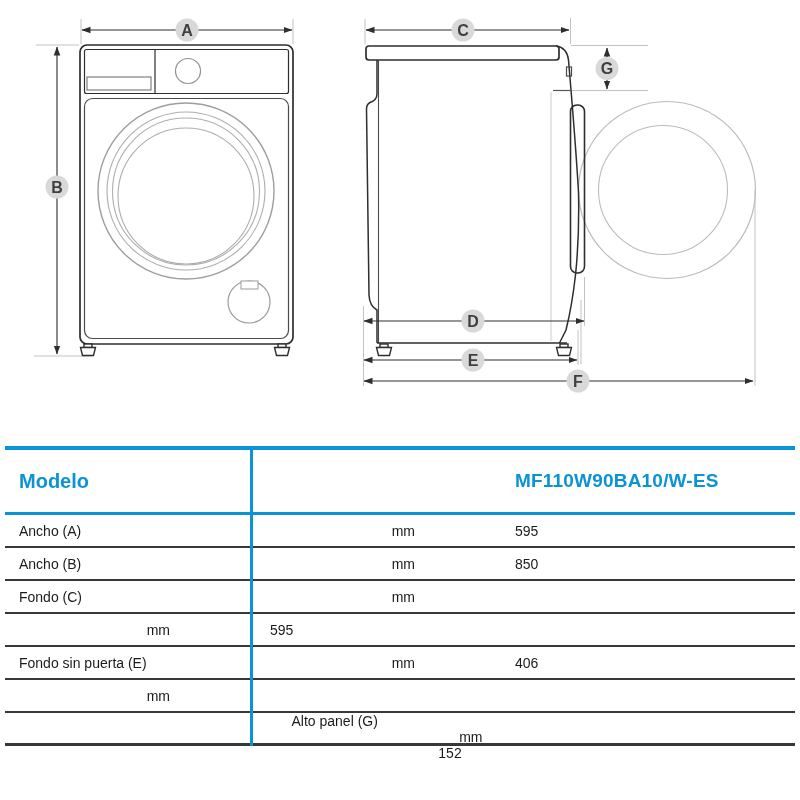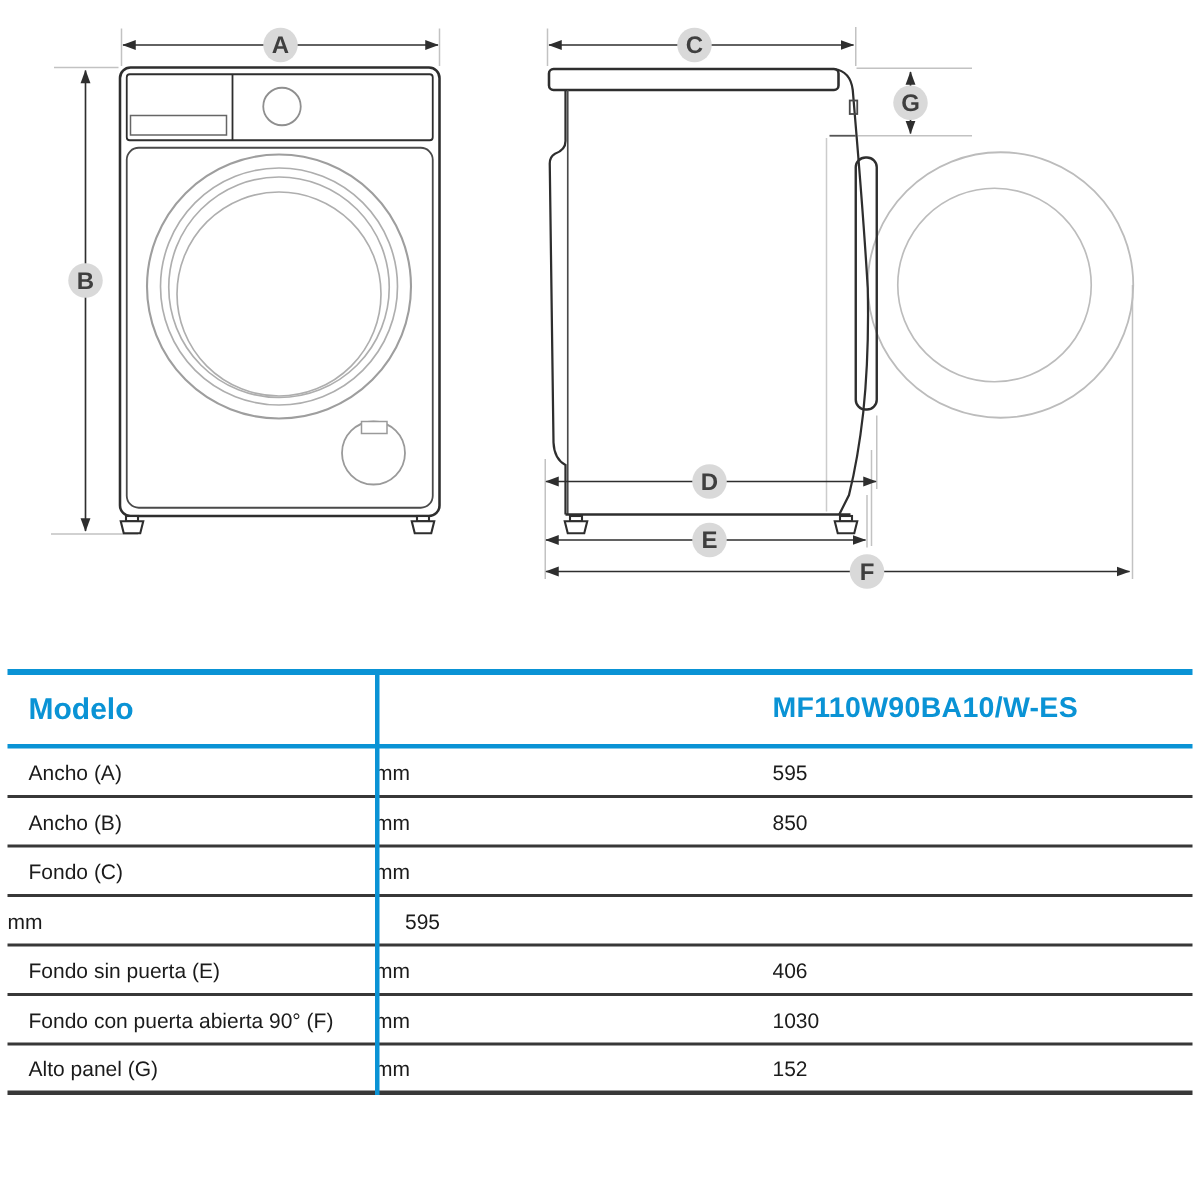--- a/index.html
+++ b/index.html
@@ -21,41 +21,41 @@
   .spec-table {
     margin: 14px 5px 0 5px;
     border-top: 4px solid var(--accent);
     position: relative;
   }
   .spec-divider {
     position: absolute; left: 245px; top: 0; bottom: 0;
     width: 3px; background: var(--accent);
   }
   .spec-head {
-    display: flex; align-items: center; height: 49px;
+    display: flex; align-items: center; height: 65px;
     border-bottom: 3px solid var(--accent);
   }
   .spec-head .c1 {
     width: 245px; padding-left: 14px;
     color: var(--accent); font-size: 20px; font-weight: bold;
   }
   .spec-head .c2 { width: 165px; }
   .spec-head .c3 {
     flex: 1; padding-left: 100px;
     color: var(--accent); font-size: 19px; font-weight: bold;
     letter-spacing: 0.2px;
   }
   .spec-row {
     display: flex; align-items: center; height: 33px;
     border-bottom: 2px solid #383838;
     font-size: 14px;
   }
-  .spec-row:last-child { border-bottom: 3px solid #383838; }
+  .spec-row:last-child { border-bottom: 3px solid #383838; flex-direction: column; }
   .spec-row .c1 { width: 245px; padding-left: 14px; }
-  .spec-row .c2 { width: 165px; text-align: left; }
+  .spec-row .c2 { width: 165px; text-align: right; }
   .spec-row .c3 { flex: 1; padding-left: 100px; }
 </style>
 </head>
 <body>
 
 <div class="diagram-wrap">
 <svg width="800" height="432" viewBox="0 0 800 432" xmlns="http://www.w3.org/2000/svg">
   <defs>
     <marker id="mE" markerWidth="10" markerHeight="8" refX="8.5" refY="4" orient="auto" markerUnits="userSpaceOnUse">
       <path d="M0,0.7 L9,4 L0,7.3 z" fill="#2e2e2e"></path>
@@ -212,22 +212,20 @@
   <div class="spec-row">
     <div class="c2">mm</div>
     <div class="c3">595</div>
   </div>
   <div class="spec-row">
     <div class="c1">Fondo sin puerta (E)</div>
     <div class="c2">mm</div>
     <div class="c3">406</div>
   </div>
   <div class="spec-row">
-    <div class="c1">Fondo con puerta abierta 90° (F)</div>
-    <div class="c2">mm</div>
-    <div class="c3">1030</div>
+    <div class="c2">mm</div>
   </div>
   <div class="spec-row">
     <div class="c1">Alto panel (G)</div>
     <div class="c2">mm</div>
     <div class="c3">152</div>
   </div>
 </div>
 
 </body></html>

